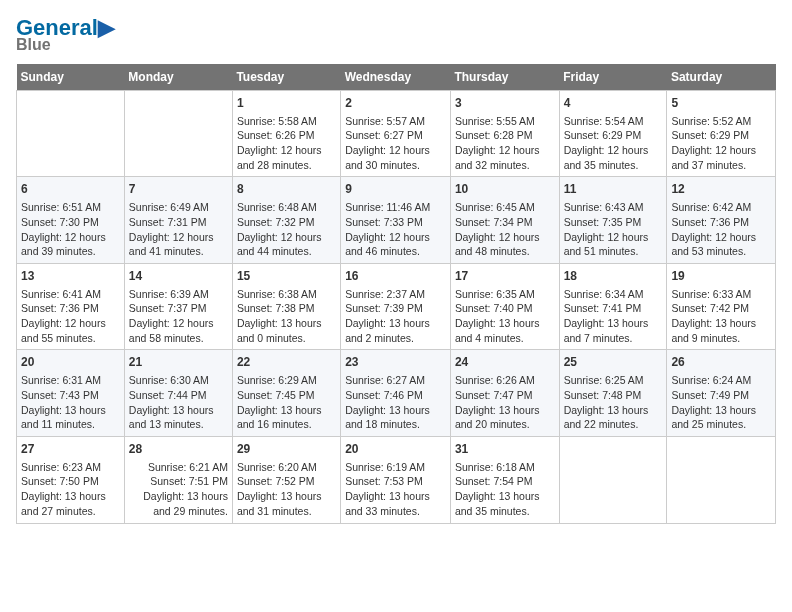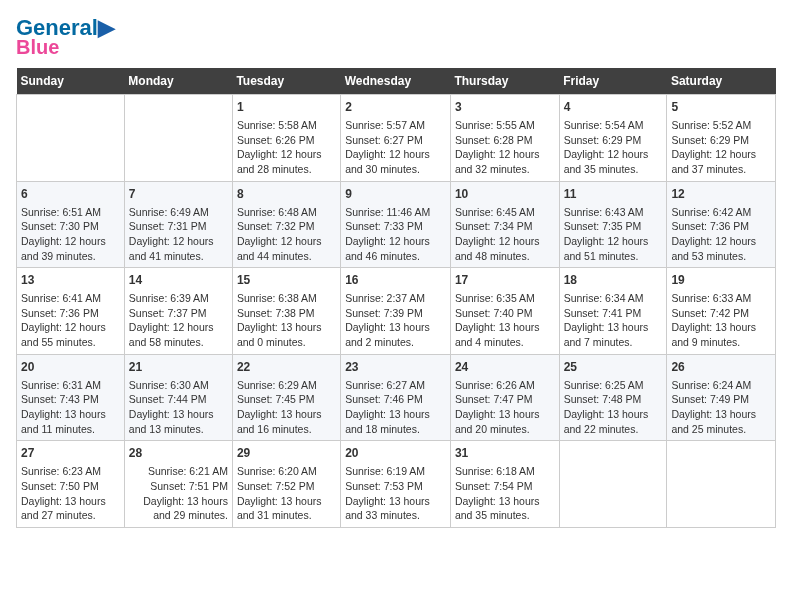--- a/index.html
+++ b/index.html
@@ -32,21 +32,21 @@
     .location {
       font-size: 15px;
       color: #555;
     }
     table {
       width: 100%;
       border-collapse: collapse;
       font-size: 11px;
     }
     thead tr th {
-      background-color: #404040;
+      background-color: #737373;
       color: #fff;
       padding: 6px 4px;
       text-align: left;
       font-size: 12px;
       font-weight: bold;
     }
     tbody tr td {
       border: 1px solid #ccc;
       vertical-align: top;
       padding: 4px;
@@ -75,21 +75,21 @@
 </head>
 <body>
 
 <div class="header">
   <div class="logo">
     <div style="display:flex;align-items:center;gap:2px;">
       <div style="font-size:22px;font-weight:bold;color:#333;">
         <span style="color:#0369a1;">General</span><span style="color:#1a5fa8;">▶</span>
       </div>
     </div>
-    <div style="font-size:20px;font-weight:bold;color:#ec4899;margin-top:-4px;">Blue</div>
+    <div style="font-size:16px;font-weight:bold;color:#737373;margin-top:-4px;">Blue</div>
   </div>
   <div class="title-block">
     <div class="month-title"></div>
     <div class="location"></div>
   </div>
 </div>
 
 <table>
   <thead>
     <tr id="header-row">

